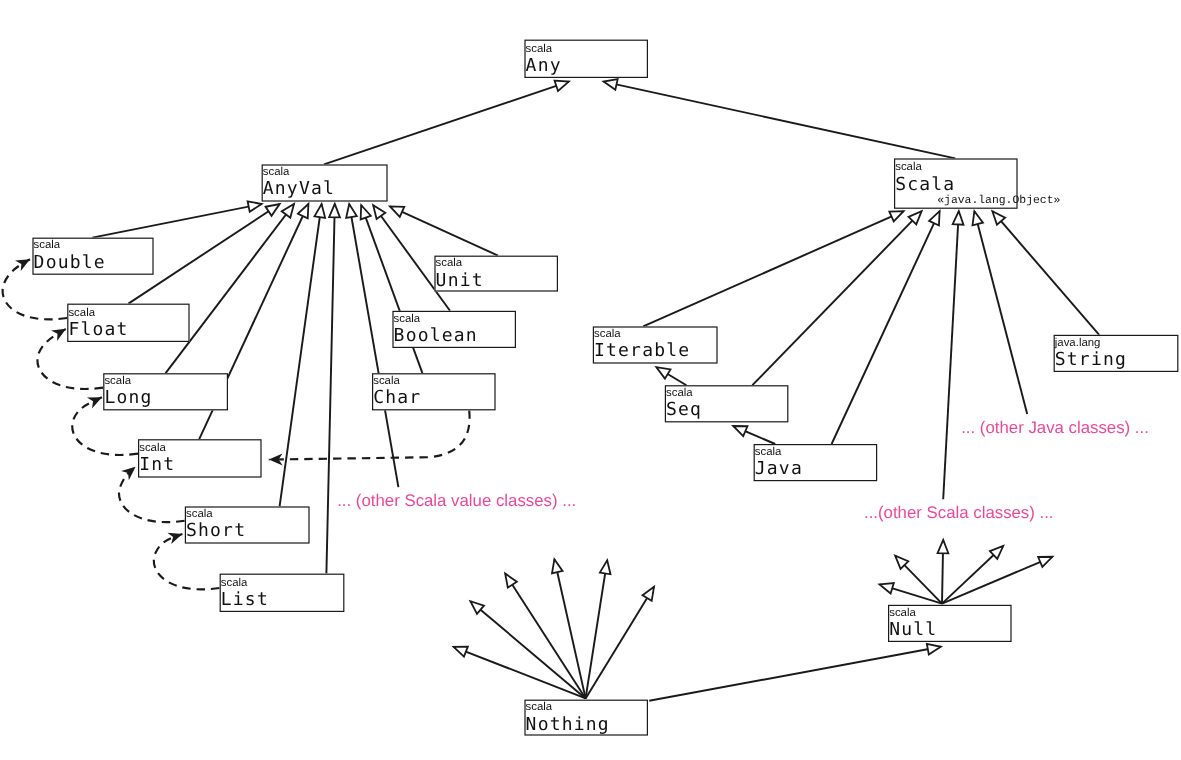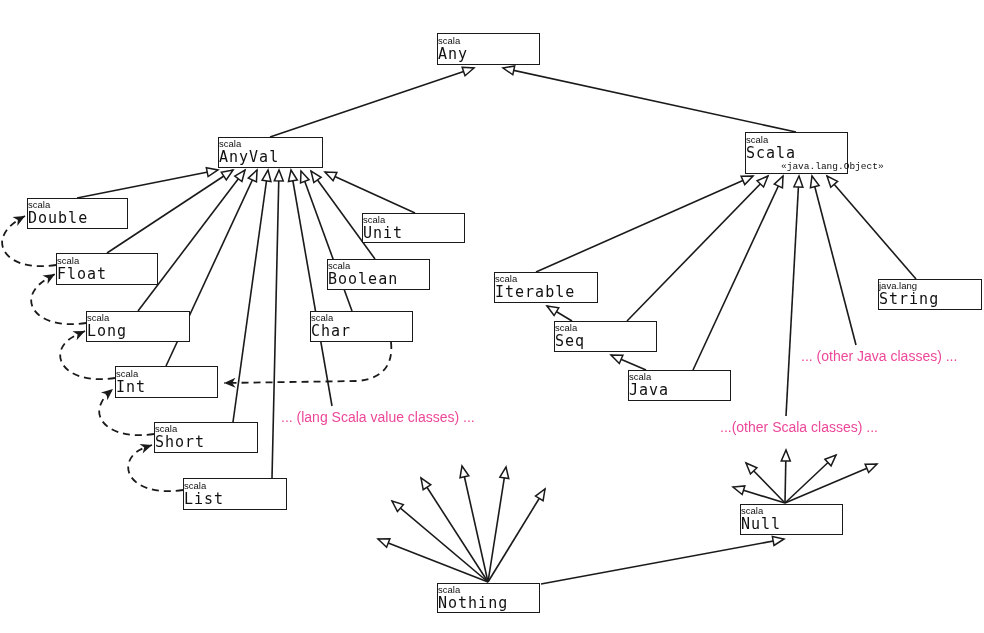--- a/index.html
+++ b/index.html
@@ -171,17 +171,17 @@
   <div class="node" style="left:740px;top:504px;width:103px;height:31px;">
     <span class="pkg">scala</span>
     <span class="cls">Null</span>
   </div>
 
   <div class="node" style="left:437px;top:583px;width:103px;height:30px;">
     <span class="pkg">scala</span>
     <span class="cls">Nothing</span>
   </div>
 
-  <div class="annot" style="left:281px;top:409px;">... (lang Scala value classes) ...</div>
+  <div class="annot" style="left:281px;top:409px;">... (other Scala value classes) ...</div>
   <div class="annot" style="left:801px;top:348px;">... (other Java classes) ...</div>
   <div class="annot" style="left:700px;top:419px;margin-left:20px;">...(other Scala classes) ...</div>
 
 </div>
 
 </body></html>

